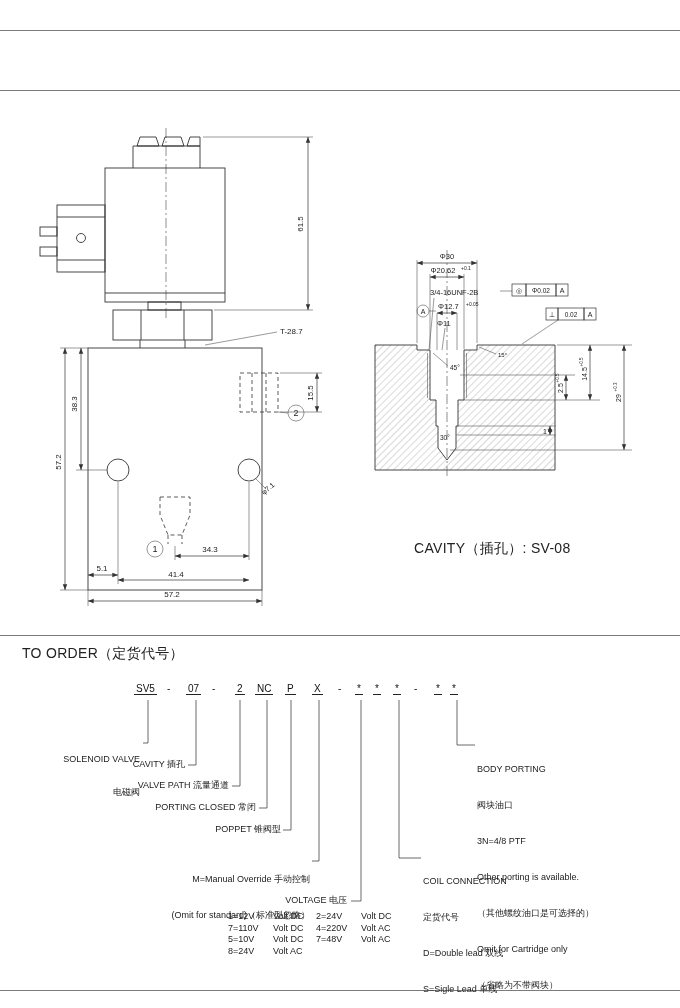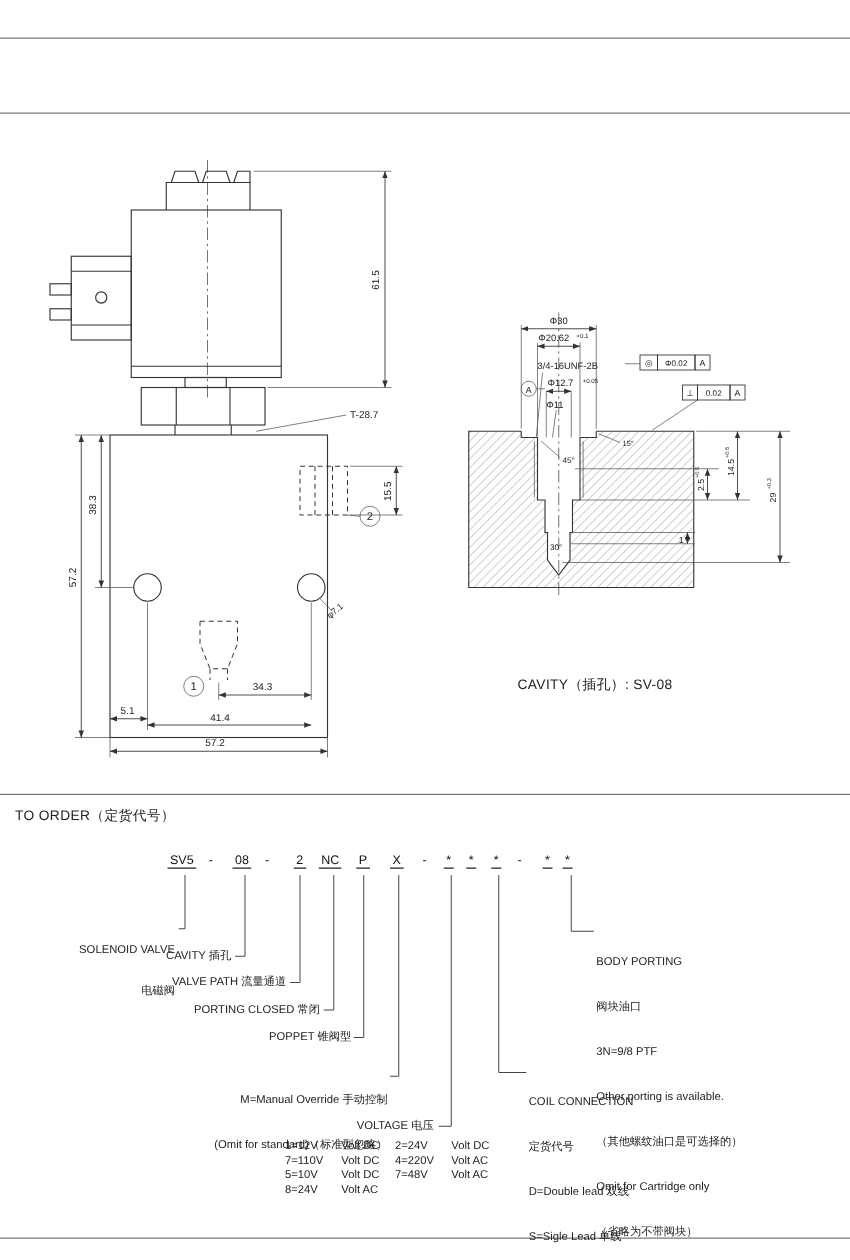--- a/index.html
+++ b/index.html
@@ -9,21 +9,21 @@
   svg text{font-family:"Liberation Sans",sans-serif;fill:#222;}
   .ol{stroke:#333;stroke-width:.9;fill:none;}
   .thin{stroke:#555;stroke-width:.6;fill:none;}
   .dim{stroke:#333;stroke-width:.7;fill:none;}
   .dash{stroke:#333;stroke-width:.8;fill:none;stroke-dasharray:4 3;}
   .cl{stroke:#444;stroke-width:.6;fill:none;stroke-dasharray:10 3 2 3;}
   .bl{stroke:#7a7a7a;stroke-width:1;}
   .ld{fill:none;stroke:#444;stroke-width:.8;}
   .fcf{stroke:#333;stroke-width:.7;fill:none;}
   .t{position:absolute;color:#222;white-space:pre;}
-  .title{font-size:11px;letter-spacing:.3px;}
+  .title{font-size:14px;letter-spacing:.3px;}
   .code{position:absolute;top:683px;font-size:10px;color:#111;}
   .u{border-bottom:1px solid #222;padding:0 2px;}
   .lbl{position:absolute;font-size:9px;line-height:11px;color:#222;white-space:pre;}
   .r{text-align:right;}
   .blk{position:absolute;font-size:9px;line-height:12px;color:#222;white-space:pre;}
   .vtable{position:absolute;left:228px;top:911px;display:grid;
           grid-template-columns:45px 43px 45px 40px;font-size:9px;line-height:11.5px;color:#222;}
 </style>
 </head>
 <body>
@@ -217,26 +217,26 @@
       <polyline class="ld" points="240,700 240,786 232,786"></polyline>
       <polyline class="ld" points="267,700 267,808 259,808"></polyline>
       <polyline class="ld" points="291,700 291,830 283,830"></polyline>
       <polyline class="ld" points="319,700 319,861 312,861"></polyline>
       <polyline class="ld" points="361,700 361,901 351,901"></polyline>
       <polyline class="ld" points="399,700 399,858 421,858"></polyline>
       <polyline class="ld" points="457,700 457,745 475,745"></polyline>
     </g>
   </svg>
 
-  <div class="t title" style="left:12px;top:645px;">TO ORDER（定货代号）</div>
+  <div class="t title" style="left:22px;top:645px;">TO ORDER（定货代号）</div>
   <div class="t title" style="left:414px;top:540px;">CAVITY（插孔）: SV-08</div>
 
   <span class="code u" style="left:134px">SV5</span>
   <span class="code" style="left:167px">-</span>
-  <span class="code u" style="left:186px">08</span>
+  <span class="code u" style="left:186px">07</span>
   <span class="code" style="left:212px">-</span>
   <span class="code u" style="left:235px">2</span>
   <span class="code u" style="left:255px">NC</span>
   <span class="code u" style="left:285px">P</span>
   <span class="code u" style="left:312px">X</span>
   <span class="code" style="left:338px">-</span>
   <span class="code u" style="left:355px">*</span>
   <span class="code u" style="left:373px">*</span>
   <span class="code u" style="left:393px">*</span>
   <span class="code" style="left:414px">-</span>
@@ -272,21 +272,21 @@
     <span>Volt AC</span>
     <span>8=24V</span>
     <span>Volt AC</span>
     <span></span>
     <span></span>
   </div>
 
   <div class="blk" style="left:477px;top:739px;">
     <div>BODY PORTING</div>
     <div>阀块油口</div>
-    <div>3N=9/8 PTF</div>
+    <div>3N=4/8 PTF</div>
     <div>Other porting is available.</div>
     <div>（其他螺纹油口是可选择的）</div>
     <div>Omit for Cartridge only</div>
     <div>（省略为不带阀块）</div>
   </div>
 
   <div class="blk" style="left:423px;top:851px;">
     <div>COIL CONNECTION</div>
     <div>定货代号</div>
     <div>D=Double lead 双线</div>

